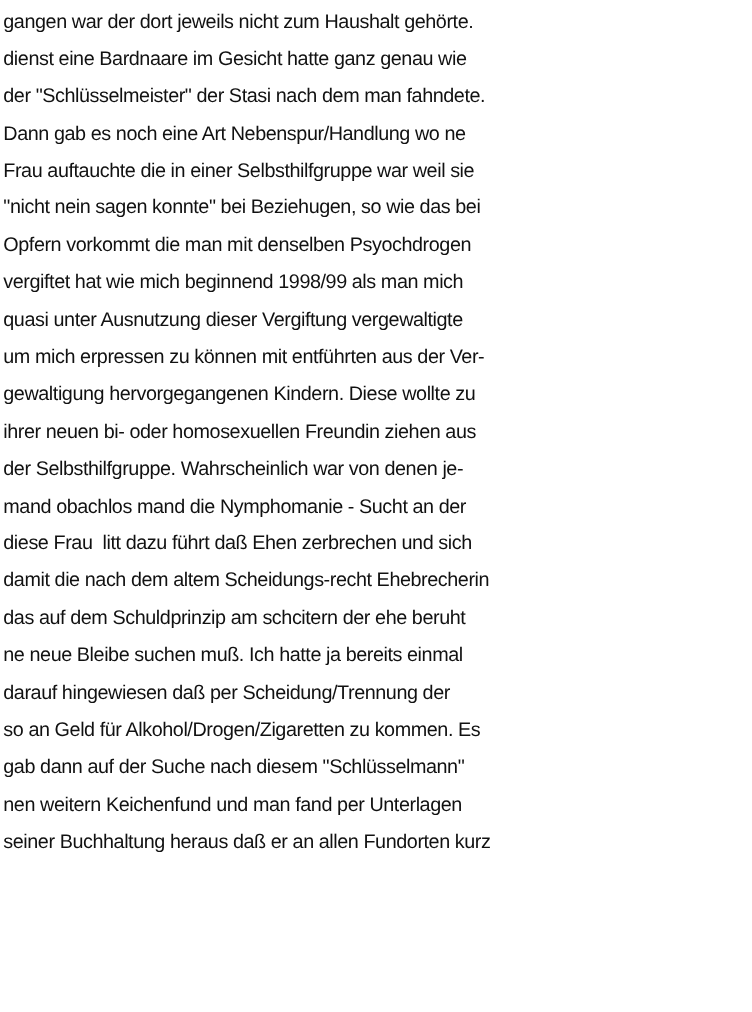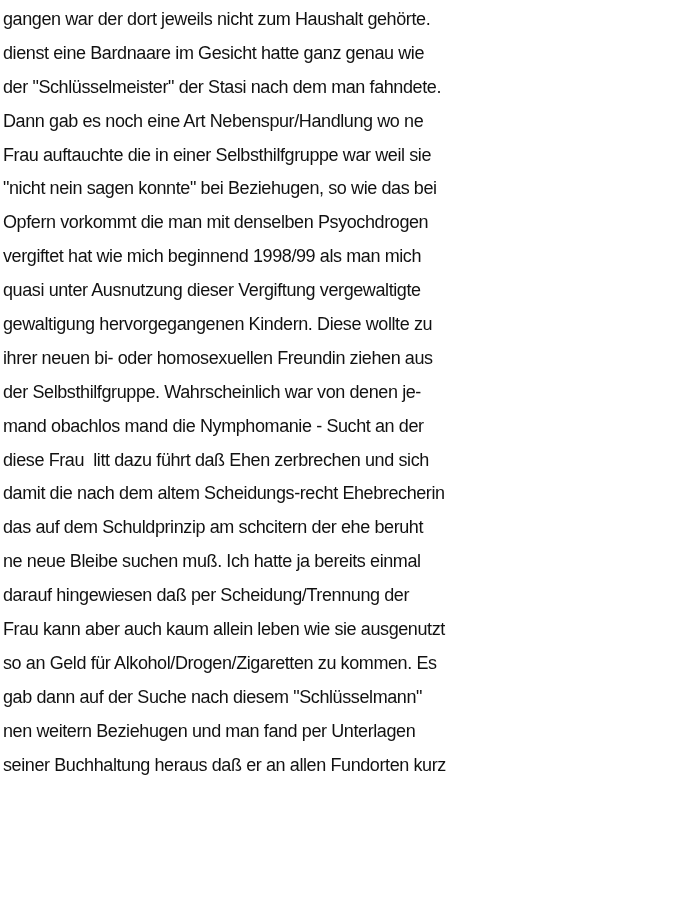--- a/index.html
+++ b/index.html
@@ -32,27 +32,27 @@
 <main class="page" style="color: rgb(17, 17, 17);">
   <div class="line">gangen war der dort jeweils nicht zum Haushalt gehörte.</div>
   <div class="line">dienst eine Bardnaare im Gesicht hatte ganz genau wie</div>
   <div class="line">der "Schlüsselmeister" der Stasi nach dem man fahndete.</div>
   <div class="line">Dann gab es noch eine Art Nebenspur/Handlung wo ne</div>
   <div class="line">Frau auftauchte die in einer Selbsthilfgruppe war weil sie</div>
   <div class="line">"nicht nein sagen konnte" bei Beziehugen, so wie das bei</div>
   <div class="line">Opfern vorkommt die man mit denselben Psyochdrogen</div>
   <div class="line">vergiftet hat wie mich beginnend 1998/99 als man mich</div>
   <div class="line">quasi unter Ausnutzung dieser Vergiftung vergewaltigte</div>
+  <div class="line">um mich erpressen zu können mit entführten aus der Ver-</div>
   <div class="line">gewaltigung hervorgegangenen Kindern. Diese wollte zu</div>
   <div class="line">ihrer neuen bi- oder homosexuellen Freundin ziehen aus</div>
   <div class="line">der Selbsthilfgruppe. Wahrscheinlich war von denen je-</div>
   <div class="line">mand obachlos mand die Nymphomanie - Sucht an der</div>
   <div class="line">diese Frau  litt dazu führt daß Ehen zerbrechen und sich</div>
   <div class="line">damit die nach dem altem Scheidungs-recht Ehebrecherin</div>
   <div class="line">das auf dem Schuldprinzip am schcitern der ehe beruht</div>
   <div class="line">ne neue Bleibe suchen muß. Ich hatte ja bereits einmal</div>
   <div class="line">darauf hingewiesen daß per Scheidung/Trennung der</div>
-  <div class="line">Frau kann aber auch kaum allein leben wie sie ausgenutzt</div>
   <div class="line">so an Geld für Alkohol/Drogen/Zigaretten zu kommen. Es</div>
   <div class="line">gab dann auf der Suche nach diesem "Schlüsselmann"</div>
-  <div class="line">nen weitern Beziehugen und man fand per Unterlagen</div>
+  <div class="line">nen weitern Keichenfund und man fand per Unterlagen</div>
   <div class="line">seiner Buchhaltung heraus daß er an allen Fundorten kurz</div>
 </main>
 
 </body></html>

